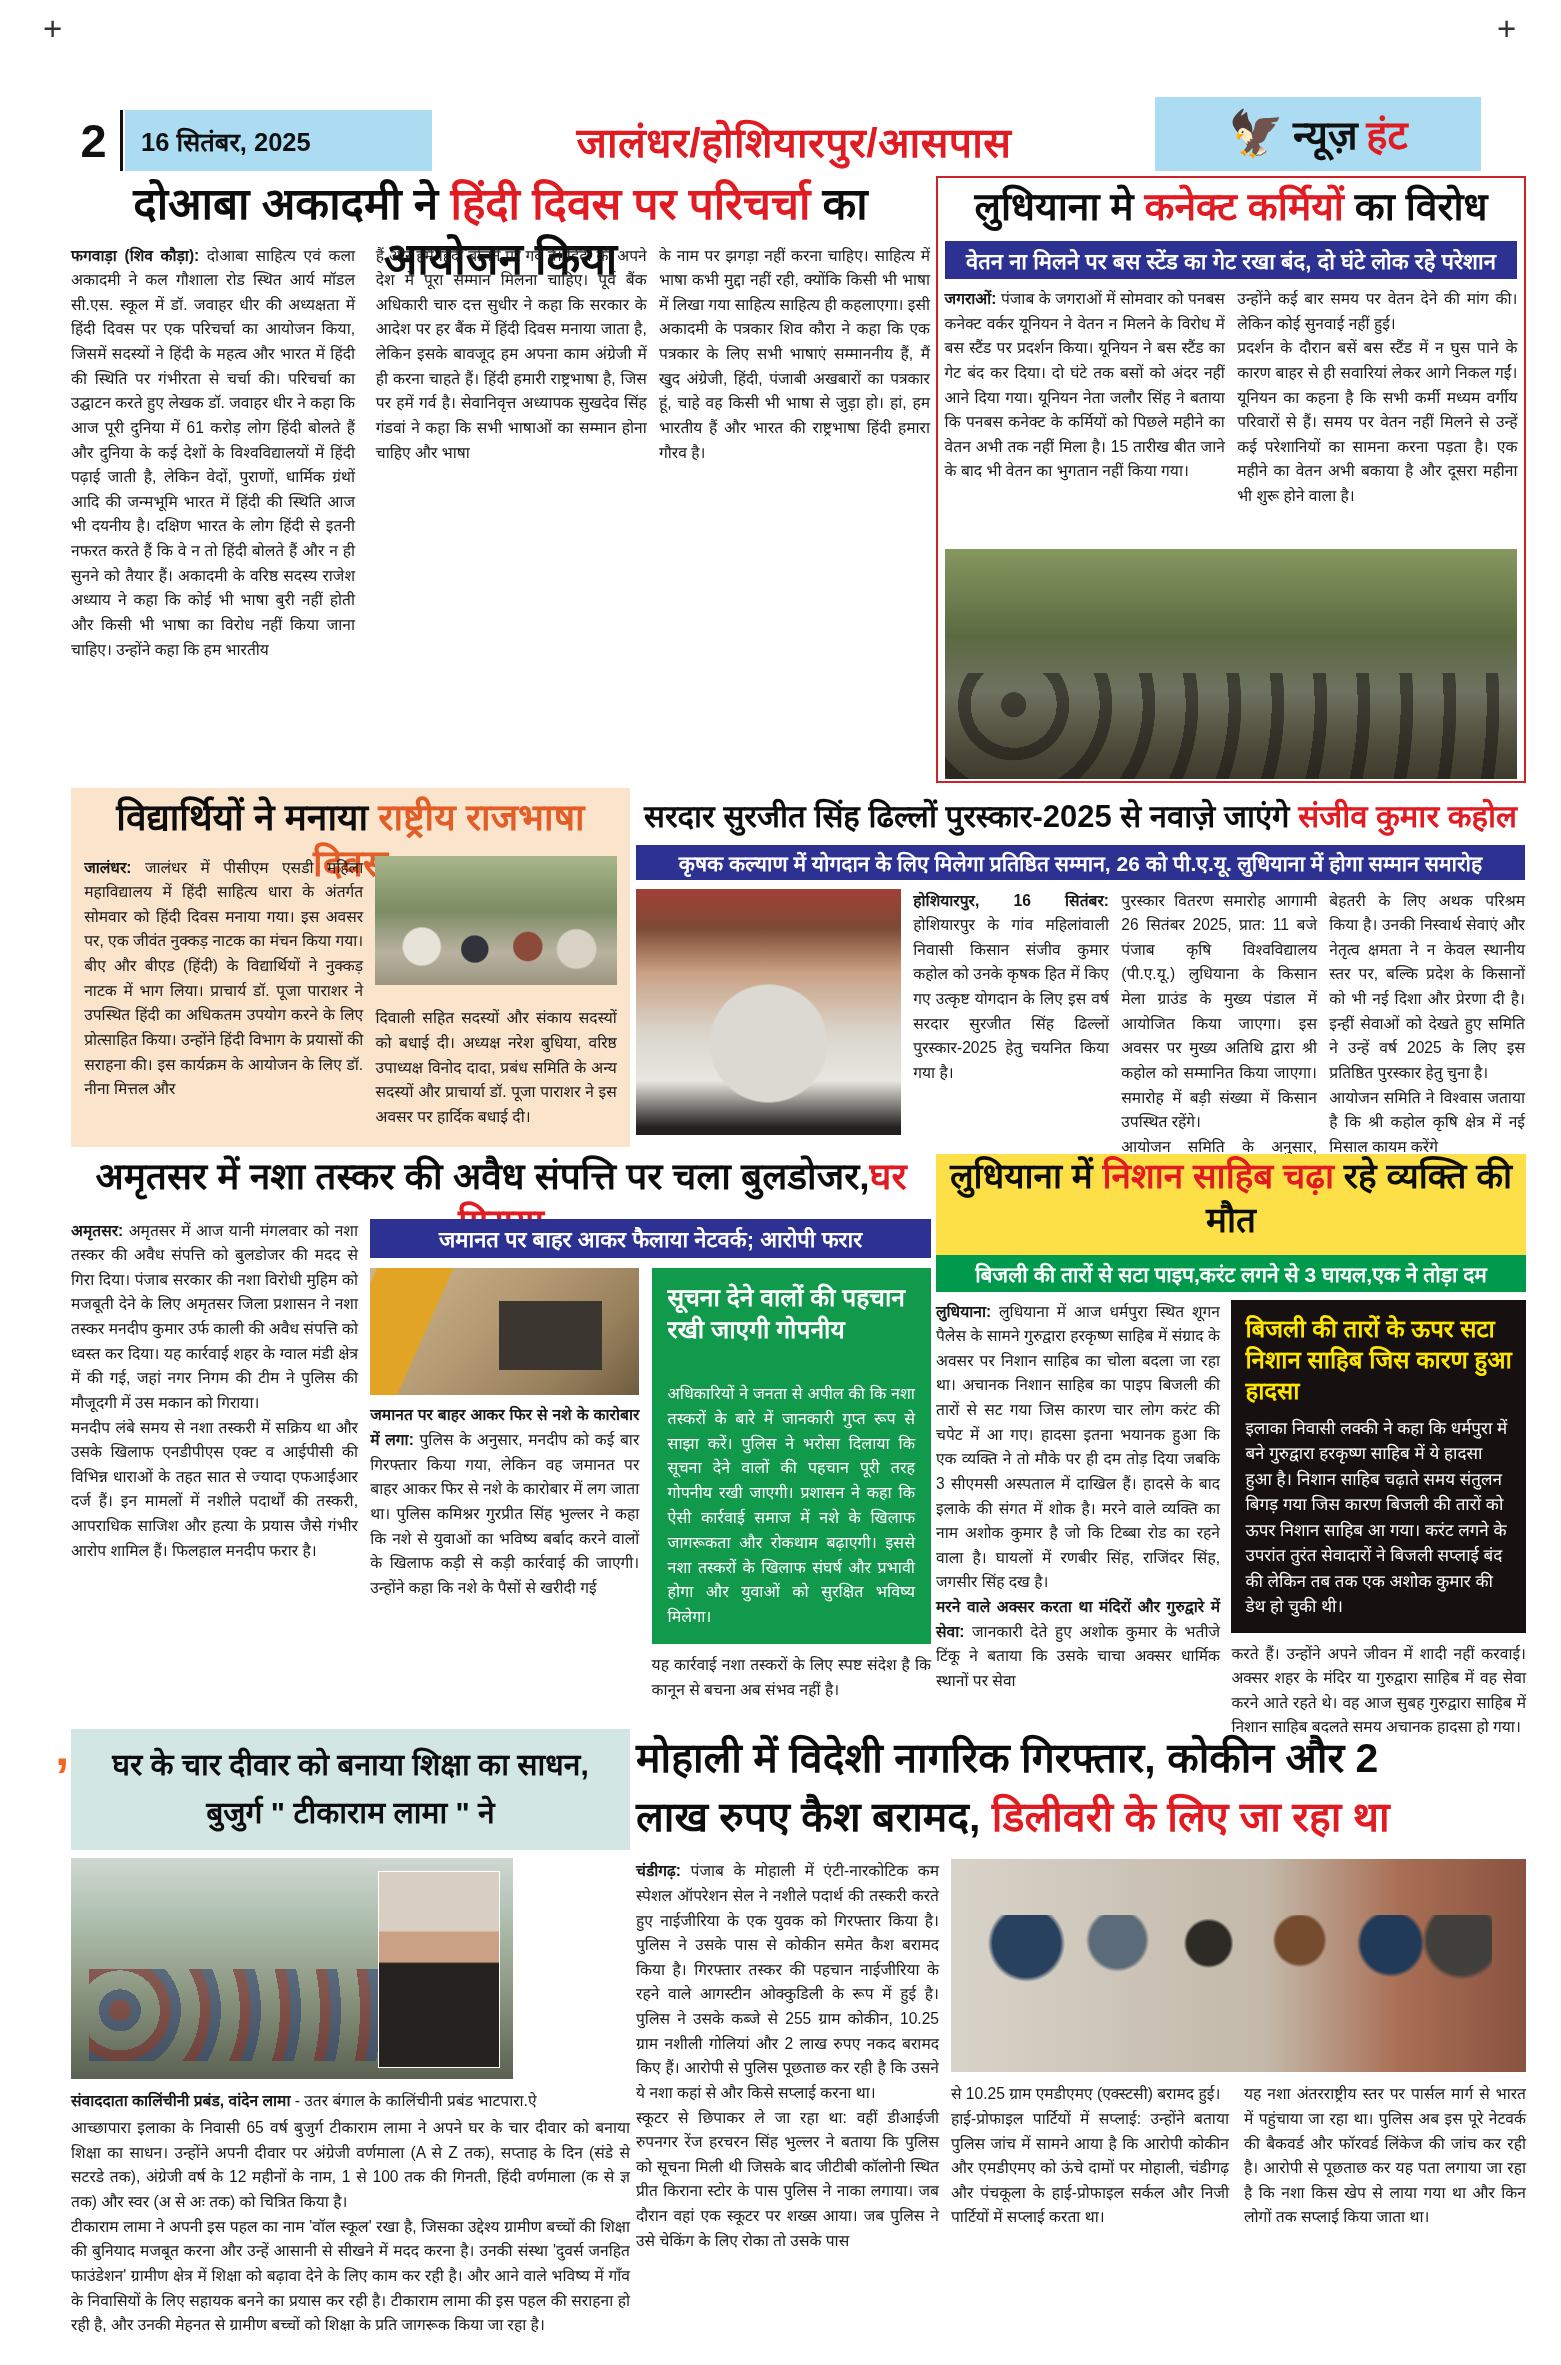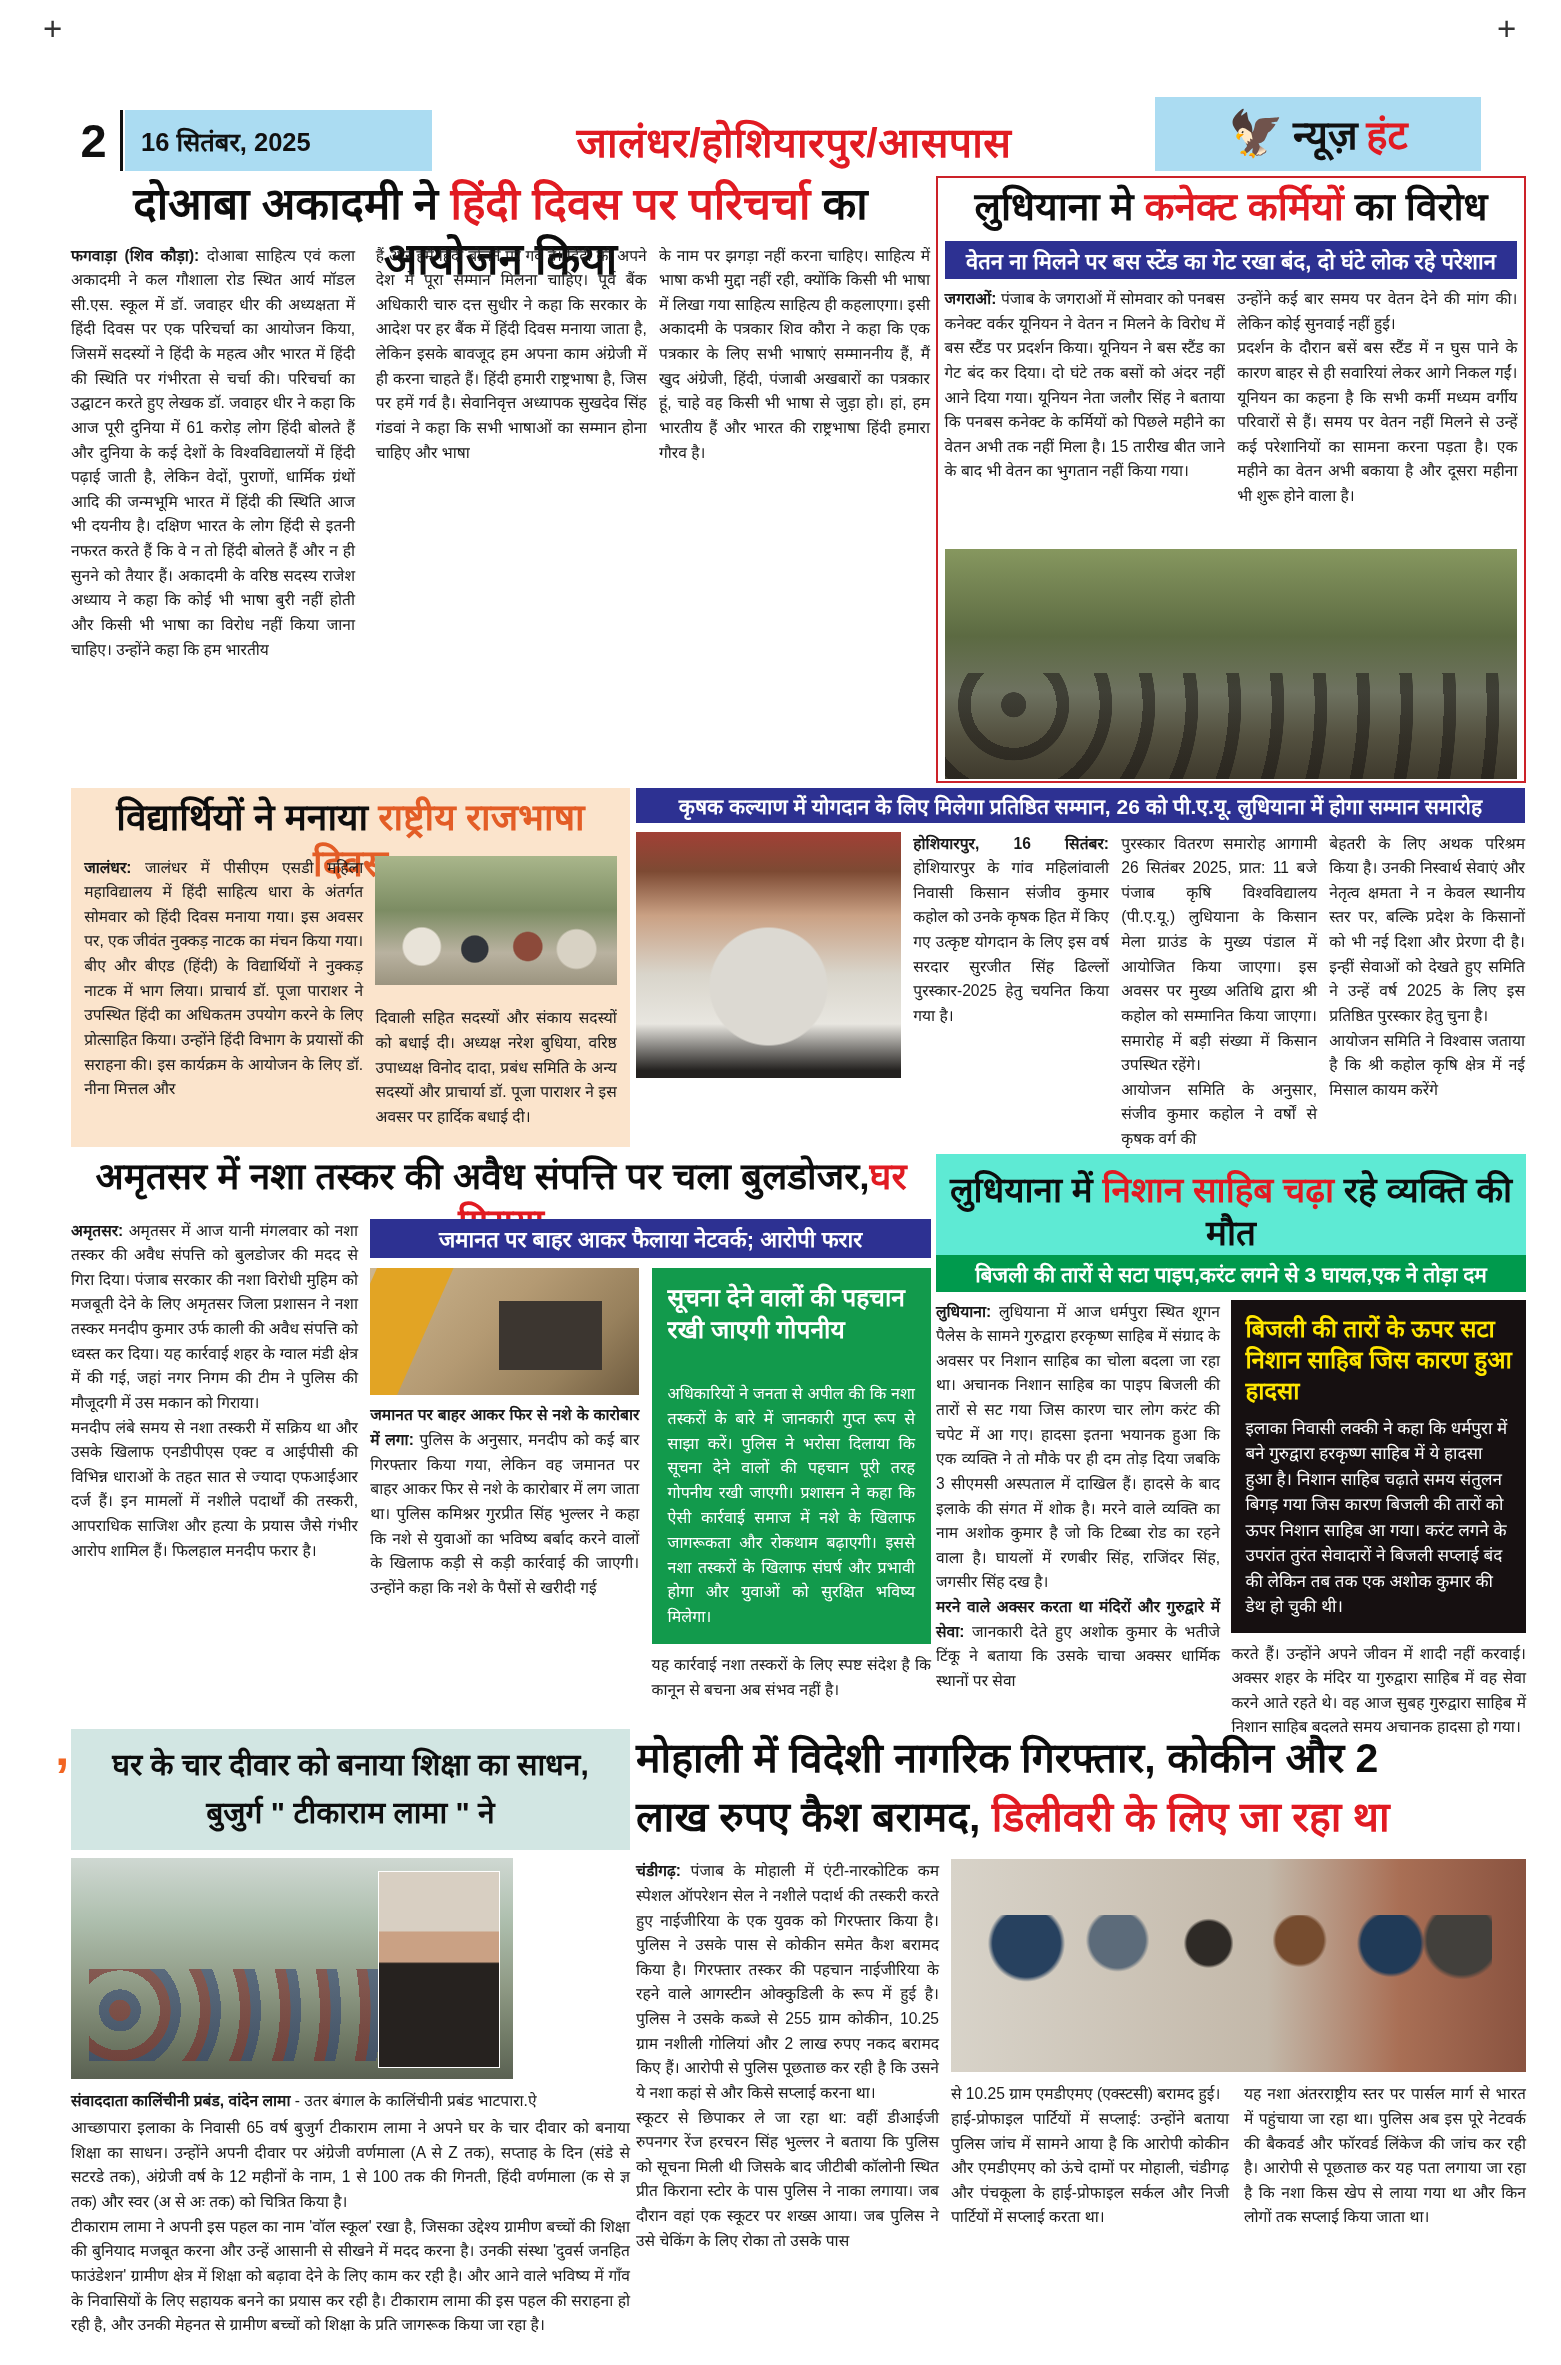--- a/index.html
+++ b/index.html
@@ -81,21 +81,21 @@
   #a5 .leftsub{width:269px;flex:none;}
   .ph-bulldozer{height:127px;background:linear-gradient(135deg,#cdb68f 0%,#b49a73 45%,#97805c 75%,#6f5c40 100%);overflow:hidden;}
   .ph-bulldozer:before{content:"";position:absolute;left:-8%;top:-20%;width:26%;height:150%;background:#e2a424;transform:rotate(24deg);}
   .ph-bulldozer:after{content:"";position:absolute;right:14%;top:26%;width:38%;height:54%;background:#3c3630;}
   #a5 .greenbox{background:#129a4c;color:#fff;padding:14px 16px;box-sizing:border-box;}
   #a5 .greenbox .gt{font-size:24.6px;font-weight:bold;line-height:1.3;margin-bottom:10.4px;}
   #a5 .greenbox .gb{font-size:16px;line-height:1.55;text-align:justify;margin-top:36px;}
   #a5 .undergreen{margin-top:9.5px;}
   
   #a6{left:936px;top:1154px;width:590px;height:568px;}
-  #a6 .hlbox{background:#5eead4;height:101px;display:flex;align-items:flex-end;justify-content:center;}
+  #a6 .hlbox{background:#fde047;height:101px;display:flex;align-items:flex-start;justify-content:center;}
   #a6 .hl{font-size:35px;}
   #a6 .kicker{background:#009a4d;height:37px;font-size:21px;}
   #a6 .a-body{display:flex;gap:11.4px;margin-top:7.6px;height:407px;}
   #a6 .c1{width:284px;flex:none;}
   #a6 .c2{flex:1;}
   #a6 .blackbox{background:#161011;color:#fff;padding:13.2px 14px;box-sizing:border-box;}
   #a6 .blackbox .bt{color:#ffe600;font-size:24px;font-weight:bold;line-height:1.3;margin-bottom:9.5px;}
   #a6 .blackbox .bb{font-size:17px;line-height:1.5;}
   #a6 .underblack{margin-top:8.5px;}
   
@@ -178,20 +178,21 @@
     <div class="a-body">
       <div class="c1 body-col"><b class="dl">जालंधर: </b><span>जालंधर में पीसीएम एसडी महिला महाविद्यालय में हिंदी साहित्य धारा के अंतर्गत सोमवार को हिंदी दिवस मनाया गया। इस अवसर पर, एक जीवंत नुक्कड़ नाटक का मंचन किया गया। बीए और बीएड (हिंदी) के विद्यार्थियों ने नुक्कड़ नाटक में भाग लिया। प्राचार्य डॉ. पूजा पाराशर ने उपस्थित हिंदी का अधिकतम उपयोग करने के लिए प्रोत्साहित किया। उन्होंने हिंदी विभाग के प्रयासों की सराहना की। इस कार्यक्रम के आयोजन के लिए डॉ. नीना मित्तल और</span></div>
       <div class="c2wrap">
         <div class="ph ph-natak"></div>
         <div class="body-col">दिवाली सहित सदस्यों और संकाय सदस्यों को बधाई दी। अध्यक्ष नरेश बुधिया, वरिष्ठ उपाध्यक्ष विनोद दादा, प्रबंध समिति के अन्य सदस्यों और प्राचार्या डॉ. पूजा पाराशर ने इस अवसर पर हार्दिक बधाई दी।</div>
       </div>
     </div>
   </div>
 
   <div id="a4" class="article">
+    <div class="hl"><span>सरदार सुरजीत सिंह ढिल्लों पुरस्कार-2025 से नवाज़े जाएंगे </span><span class="red">संजीव कुमार कहोल</span></div>
     <div class="kicker">कृषक कल्याण में योगदान के लिए मिलेगा प्रतिष्ठित सम्मान, 26 को पी.ए.यू. लुधियाना में होगा सम्मान समारोह</div>
     <div class="a-body">
       <div class="ph ph-portrait"></div>
       <div class="tc body-col"><b class="dl">होशियारपुर, 16 सितंबर: </b><span>होशियारपुर के गांव महिलांवाली निवासी किसान संजीव कुमार कहोल को उनके कृषक हित में किए गए उत्कृष्ट योगदान के लिए इस वर्ष सरदार सुरजीत सिंह ढिल्लों पुरस्कार-2025 हेतु चयनित किया गया है।</span></div>
       <div class="tc body-col">पुरस्कार वितरण समारोह आगामी 26 सितंबर 2025, प्रात: 11 बजे पंजाब कृषि विश्वविद्यालय (पी.ए.यू.) लुधियाना के किसान मेला ग्राउंड के मुख्य पंडाल में आयोजित किया जाएगा। इस अवसर पर मुख्य अतिथि द्वारा श्री कहोल को सम्मानित किया जाएगा। समारोह में बड़ी संख्या में किसान उपस्थित रहेंगे।
 आयोजन समिति के अनुसार, संजीव कुमार कहोल ने वर्षों से कृषक वर्ग की</div>
       <div class="tc body-col">बेहतरी के लिए अथक परिश्रम किया है। उनकी निस्वार्थ सेवाएं और नेतृत्व क्षमता ने न केवल स्थानीय स्तर पर, बल्कि प्रदेश के किसानों को भी नई दिशा और प्रेरणा दी है। इन्हीं सेवाओं को देखते हुए समिति ने उन्हें वर्ष 2025 के लिए इस प्रतिष्ठित पुरस्कार हेतु चुना है।
 आयोजन समिति ने विश्वास जताया है कि श्री कहोल कृषि क्षेत्र में नई मिसाल कायम करेंगे</div>
     </div>
   </div>

